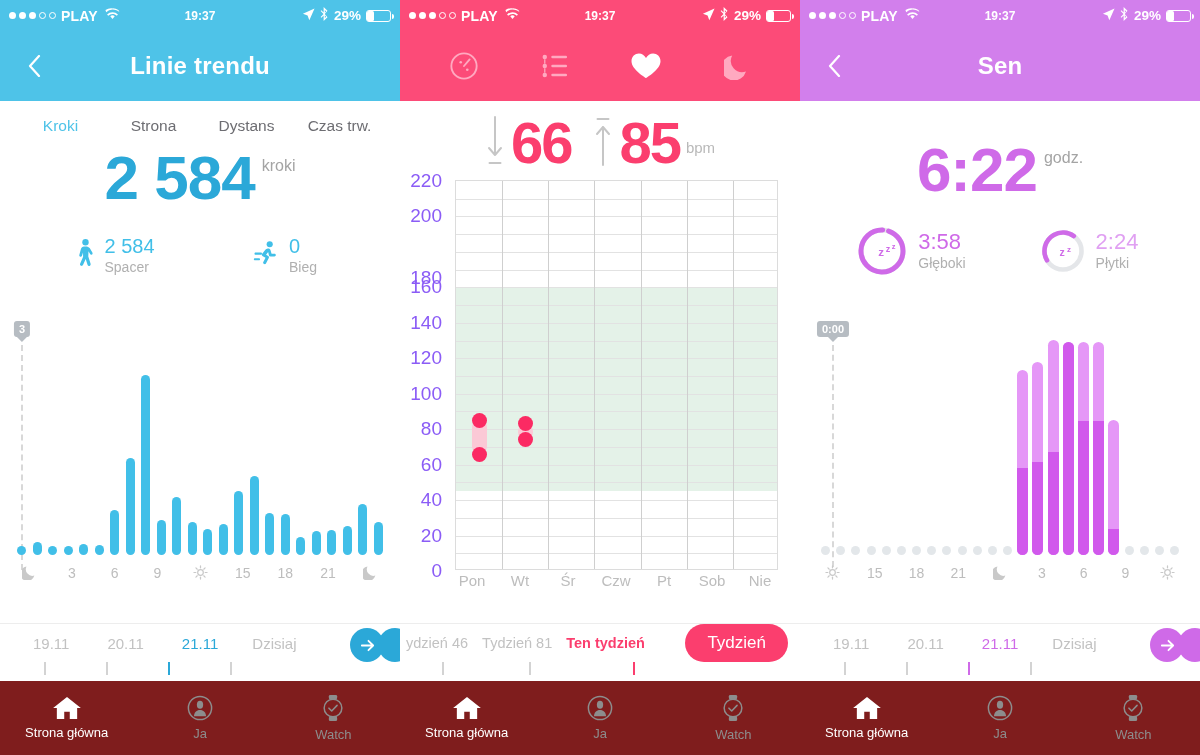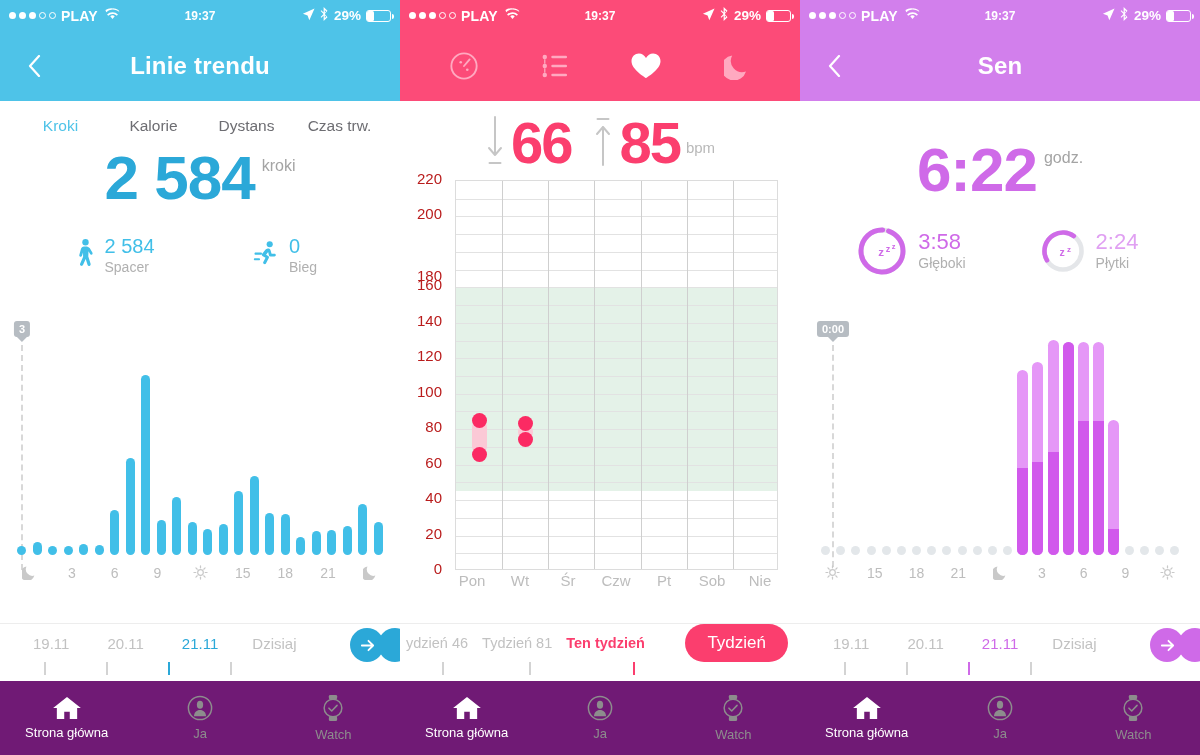--- a/index.html
+++ b/index.html
@@ -74,32 +74,32 @@
   .dt.sel{ font-weight:normal; }
   .ticks{ display:flex; padding:0 14px; }
   .tk{ flex:1; display:flex; justify-content:center; }
   .tk span{ width:1.5px; height:13px; background:#d3d3d3; display:block;}
   .tk.sel span{ height:13px; }
   .fab{ position:absolute; right:16px; top:4px; width:34px; height:34px; border-radius:50%;
      display:flex; align-items:center; justify-content:center; cursor:pointer; }
   .fab2{ position:absolute; right:-12px; top:4px; width:34px; height:34px; border-radius:50%; }
 
   
-  .tabbar{ position:absolute; left:0; right:0; bottom:0; height:74px; background:#701a75;
+  .tabbar{ position:absolute; left:0; right:0; bottom:0; height:74px; background:#7f1d1d;
       display:flex; align-items:center; }
   .tb{ flex:1; display:flex; flex-direction:column; align-items:center; justify-content:center; gap:5px; cursor:pointer;}
   .tb .lab{ font-size:13px; color:#8d8d8d; }
   .tb.on .lab{ color:#fff; }
 
   
   .hrvals{ display:flex; align-items:flex-start; justify-content:center; margin-top:12px; gap:4px;}
   .hrgrp{ display:flex; align-items:center; gap:6px;}
   .hrnum{ font-size:58px; font-weight:bold; color:#fb3e6e; line-height:1; letter-spacing:-2px;}
   .hrunit{ font-size:15px; color:#b9b9b9; margin-top:26px; margin-left:2px;}
-  .ylab{ position:absolute; font-size:15px; color:#b91c1c; text-align:right; width:34px;}
+  .ylab{ position:absolute; font-size:19px; color:#8b5cf6; text-align:right; width:34px;}
   .pill{ position:absolute; border-radius:8px; background:#fbc9d6; }
   .wkrow{ display:flex; align-items:center; font-size:14.5px; color:#c2c2c2; padding:0 6px; height:38px;}
   .wkbtn{ background:#fb3e6e; color:#fff; font-size:17px; padding:9px 22px; border-radius:22px; border:none;
      cursor:pointer; font-family:inherit;}
 </style>
 </head>
 <body>
 
 <div class="screens">
 
@@ -146,21 +146,21 @@
       <div class="back">
         <svg width="13" height="22" viewBox="0 0 13 22">
             <path d="M11 1 2 11l9 10" stroke="#fff" stroke-width="2.2" fill="none" stroke-linecap="round" stroke-linejoin="round"></path>
           </svg>
       </div>
       <div class="navtitle">Linie trendu</div>
     </div>
 
     <div class="tabs">
       <div class="tab active">Kroki</div>
-      <div class="tab">Kalorie</div>
+      <div class="tab">Strona</div>
       <div class="tab">Dystans</div>
       <div class="tab">Czas trw.</div>
     </div>
 
     <div class="bigwrap">
       <div class="bignum" style="color:#2ba8d8">2 584</div>
       <div class="bigunit">kroki</div>
     </div>
 
     <div class="substats">

